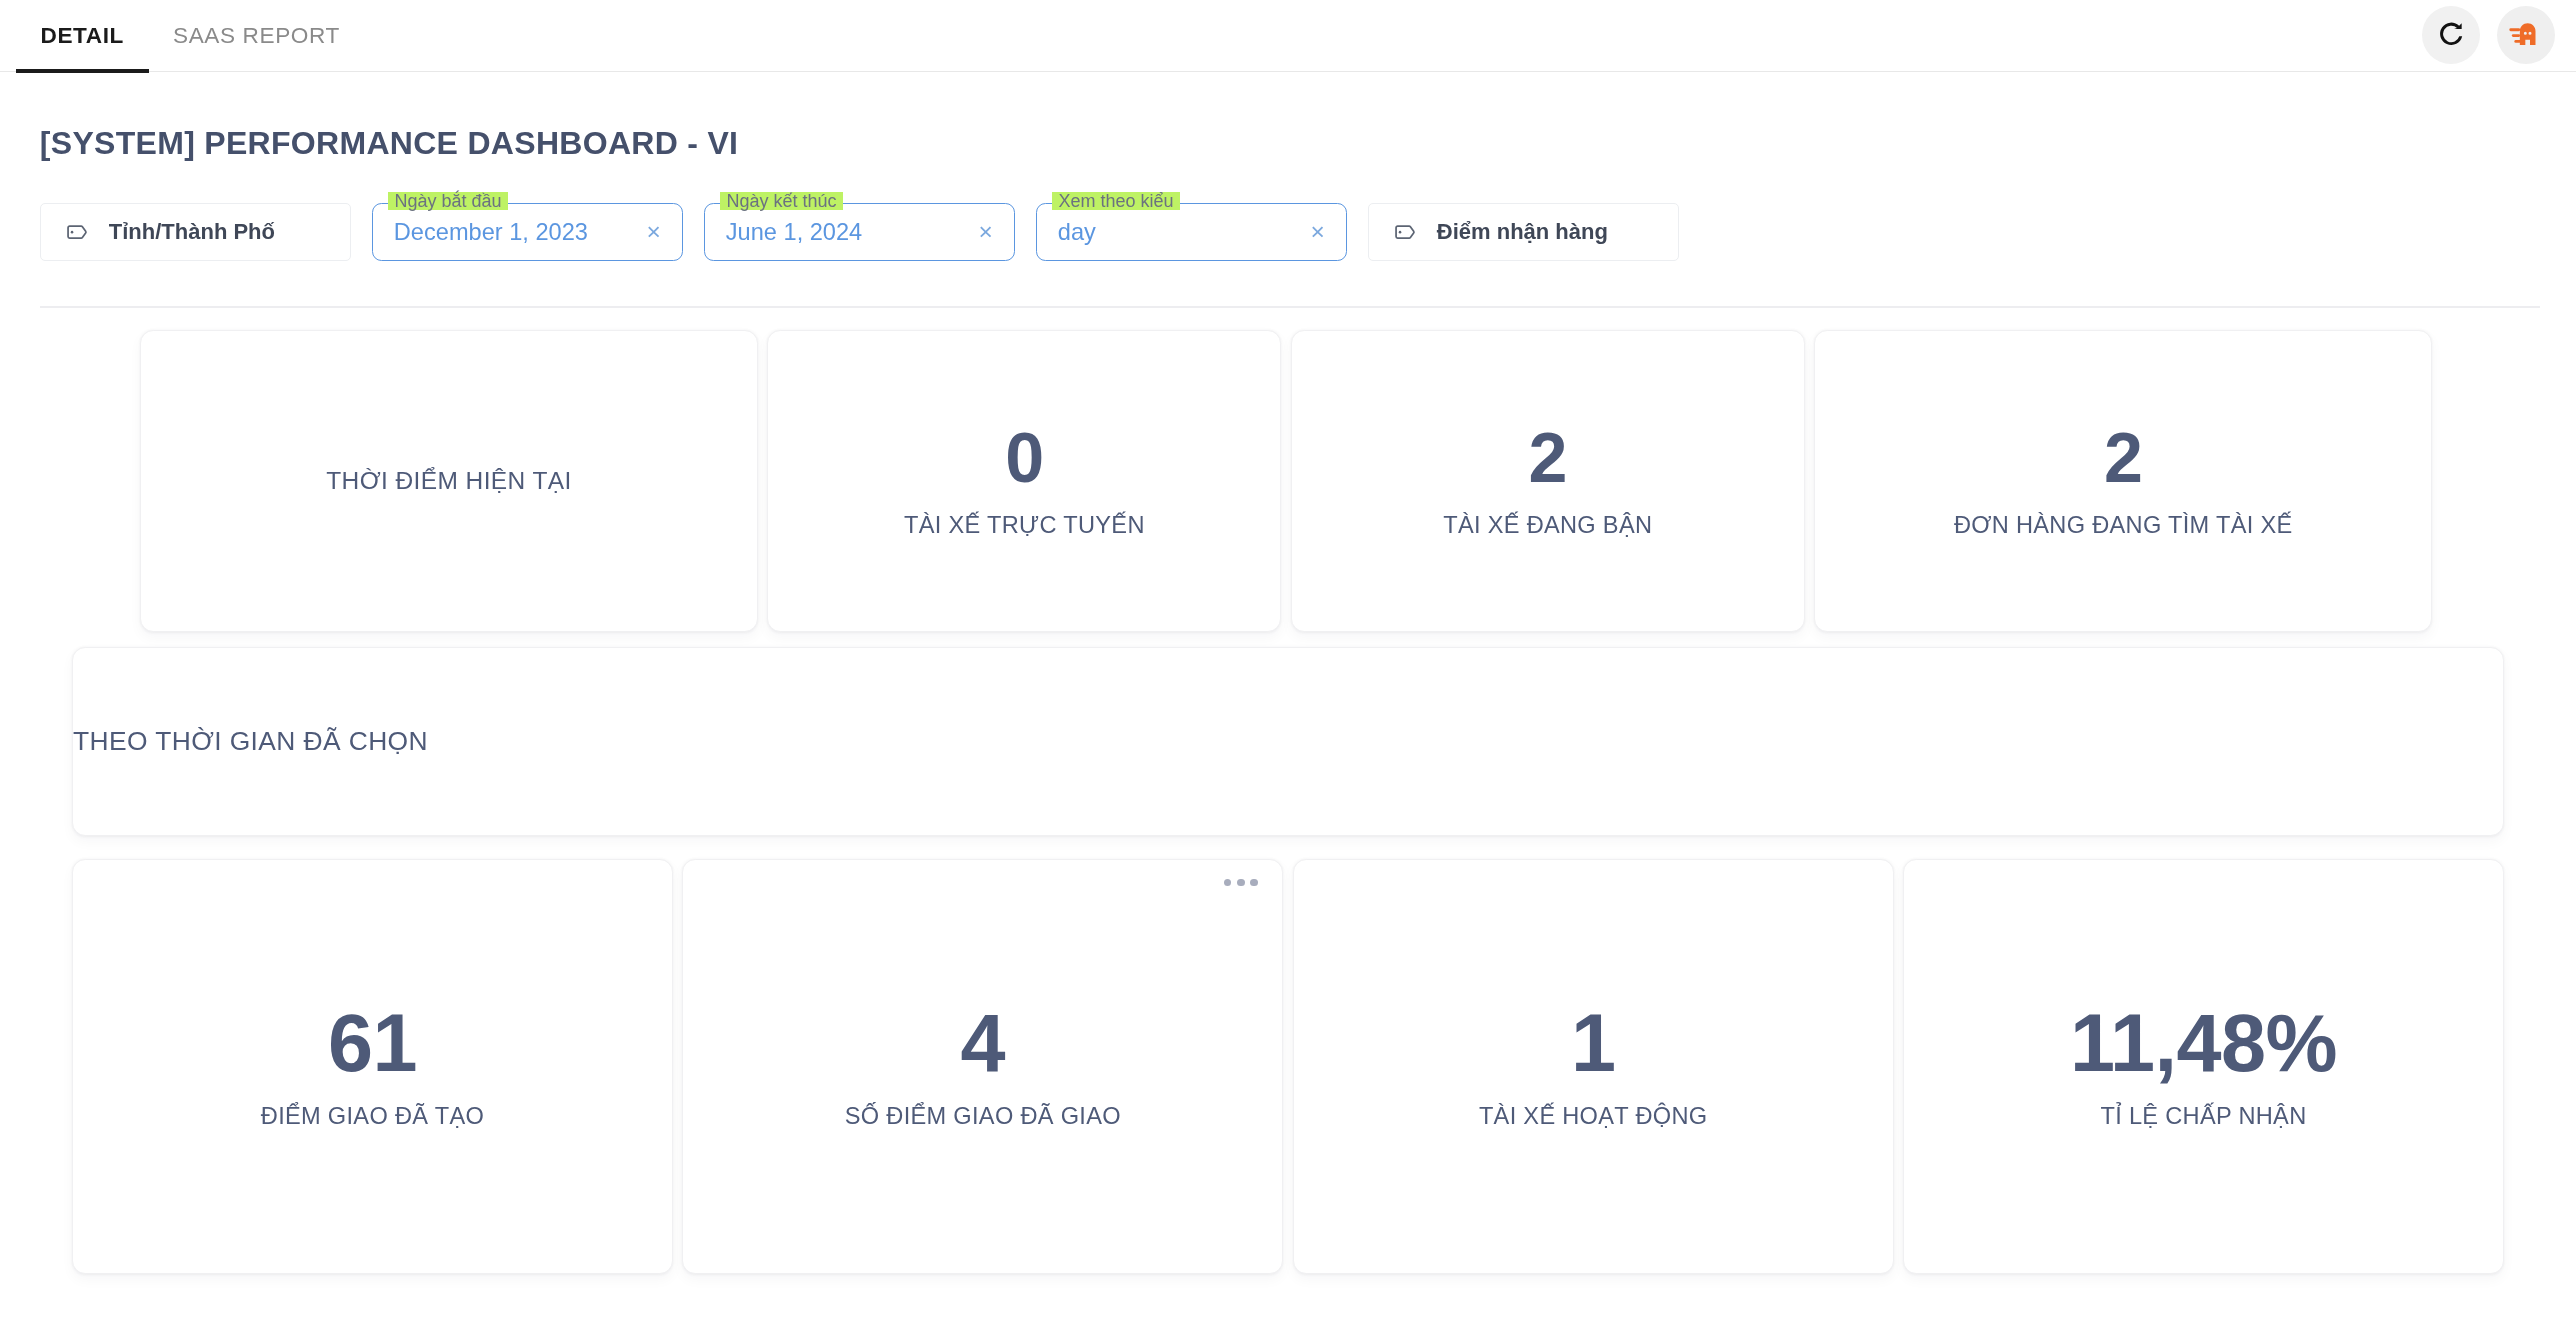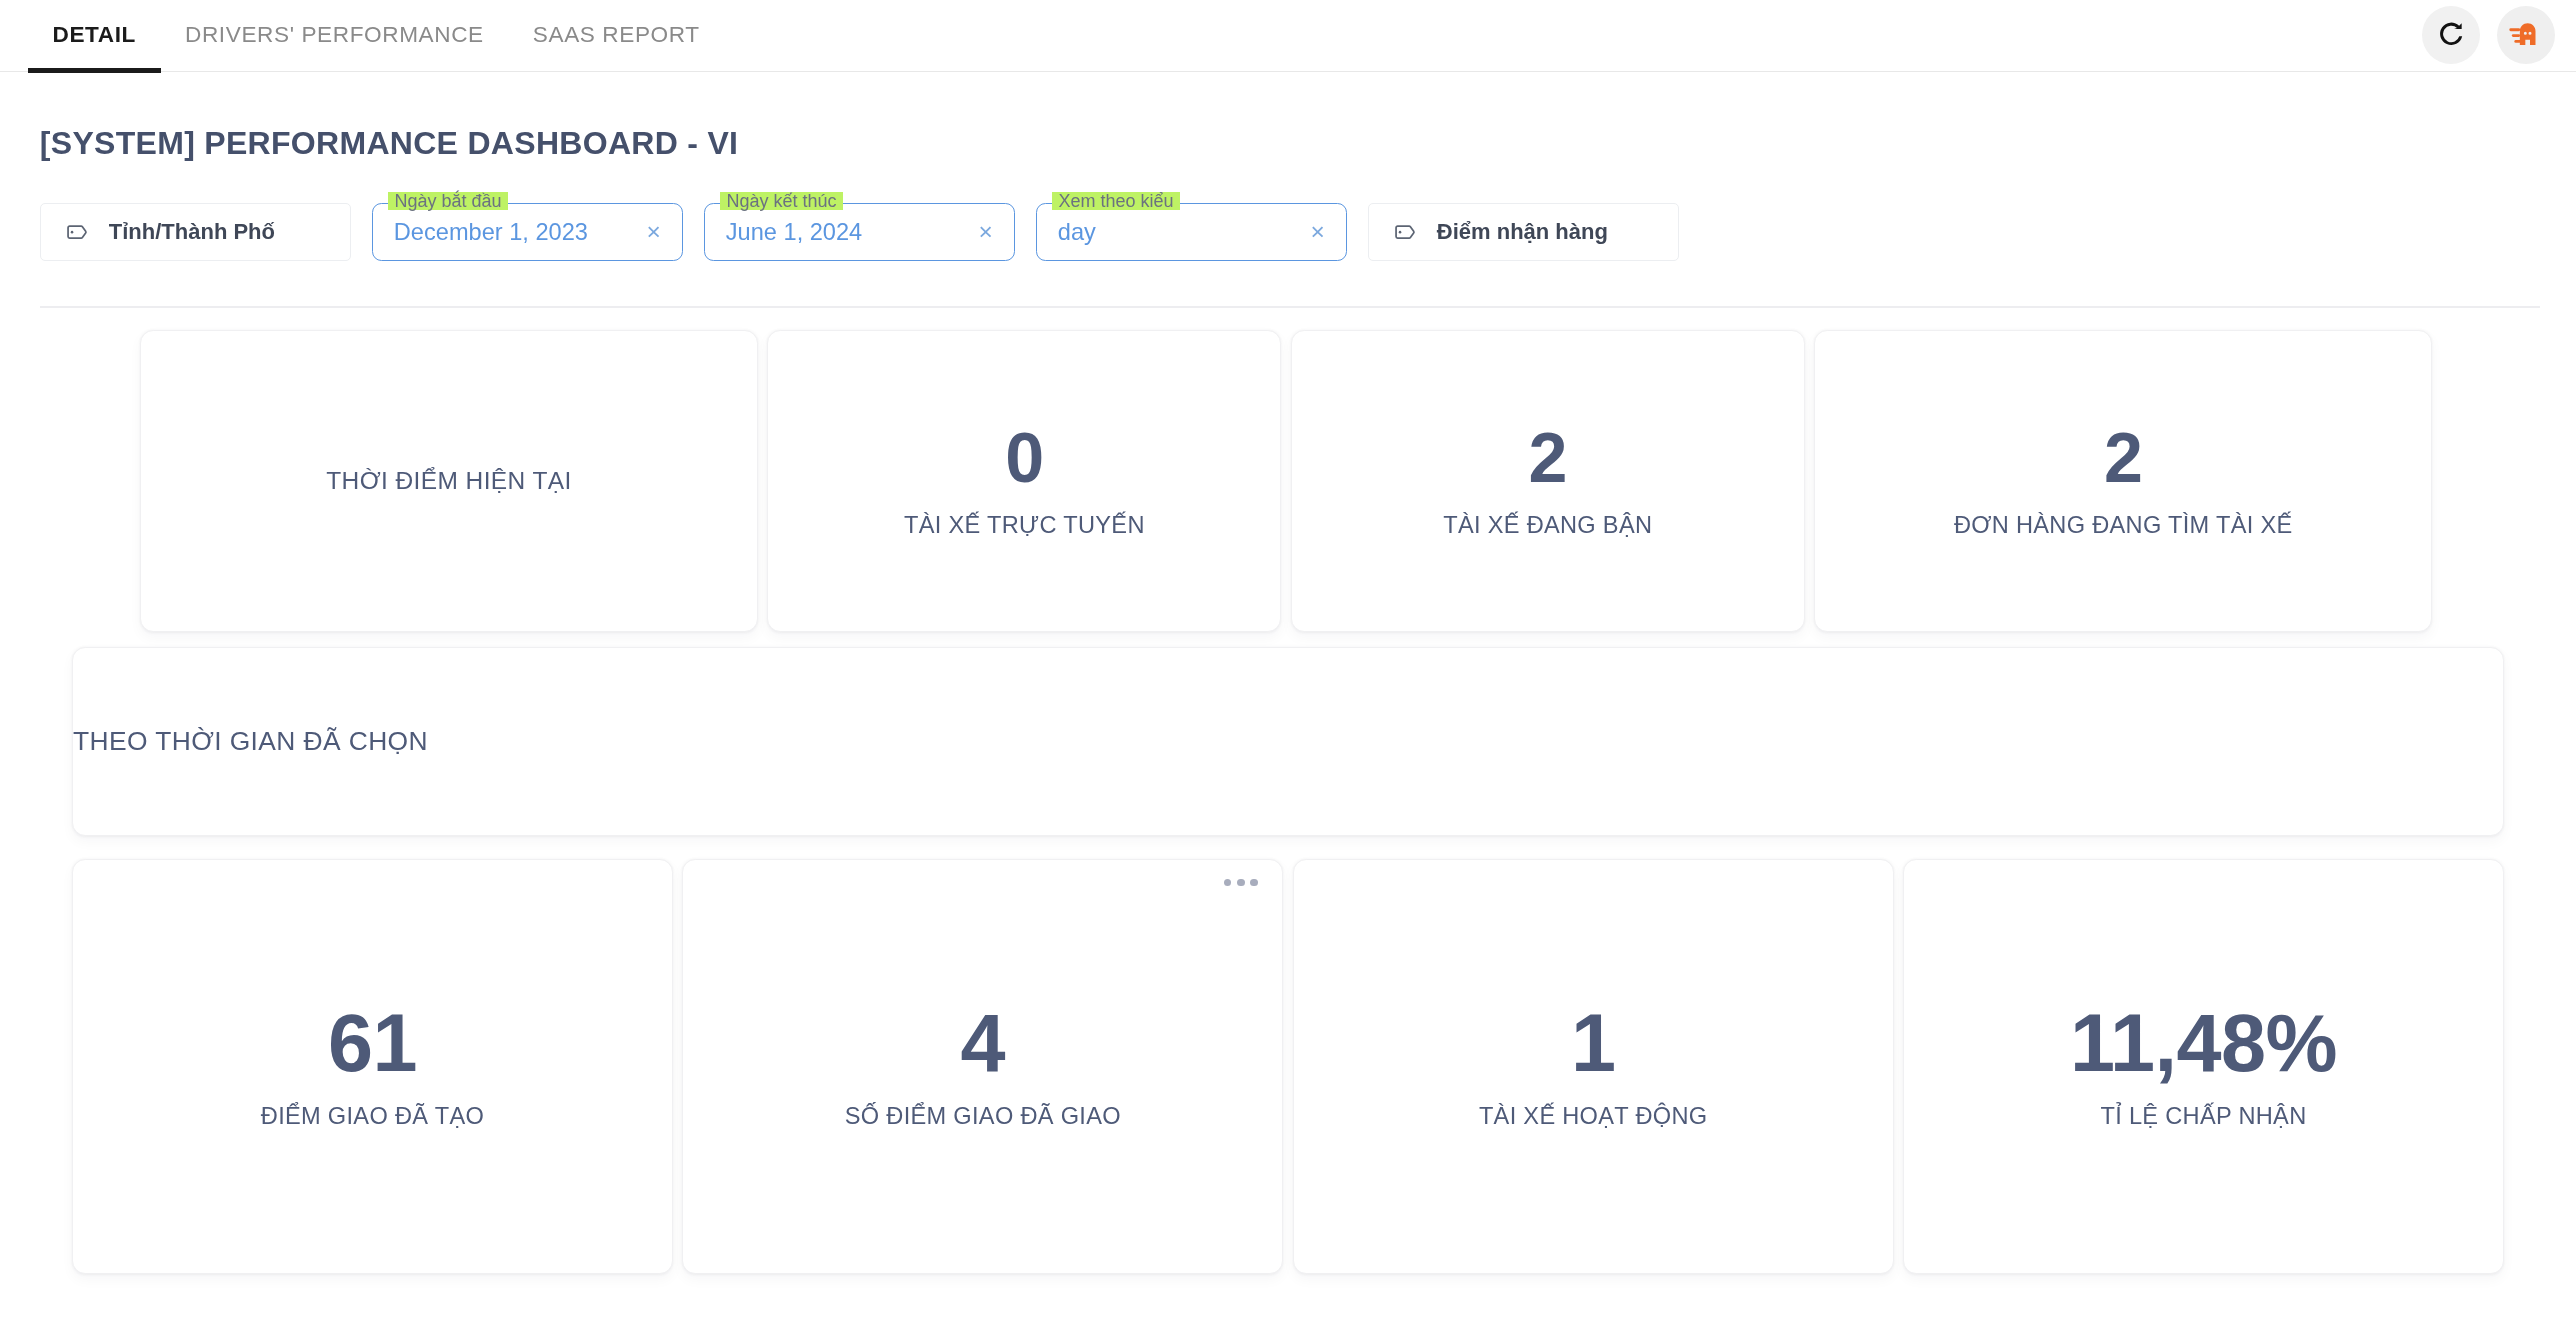--- a/index.html
+++ b/index.html
@@ -13,22 +13,22 @@
     overflow: hidden;
   }
 
   
   .topbar {
     position: relative;
     height: 72px;
     background: #ffffff;
     border-bottom: 1.9px solid #e8e8e8;
     display: flex;
-    align-items: flex-end;
-    padding-left: 28px;
+    align-items: center;
+    padding-left: 16px;
   }
 
   .tabs {
     display: flex;
     align-items: stretch;
     height: 72px;
   }
 
   .tab {
     display: flex;
@@ -281,23 +281,20 @@
 </style>
 </head>
 <body>
 
 <div class="topbar">
   <div class="tabs">
     <div class="tab active">
       <span>DETAIL</span>
     </div>
     <div class="tab">
-      <span>DRIVERS' PERFORMANCE</span>
-    </div>
-    <div class="tab">
       <span>SAAS REPORT</span>
     </div>
   </div>
 
   <div class="topbar-right">
     <div class="round-btn">
       <svg width="32" height="32" viewBox="0 0 24 24">
         <path d="M20 7.5V3.2l-1.9 1.9A8.4 8.4 0 1 0 20.4 13h-2.2A6.2 6.2 0 1 1 16.5 6.7L14.3 7.5z" fill="#121212"></path>
       </svg>
     </div>

